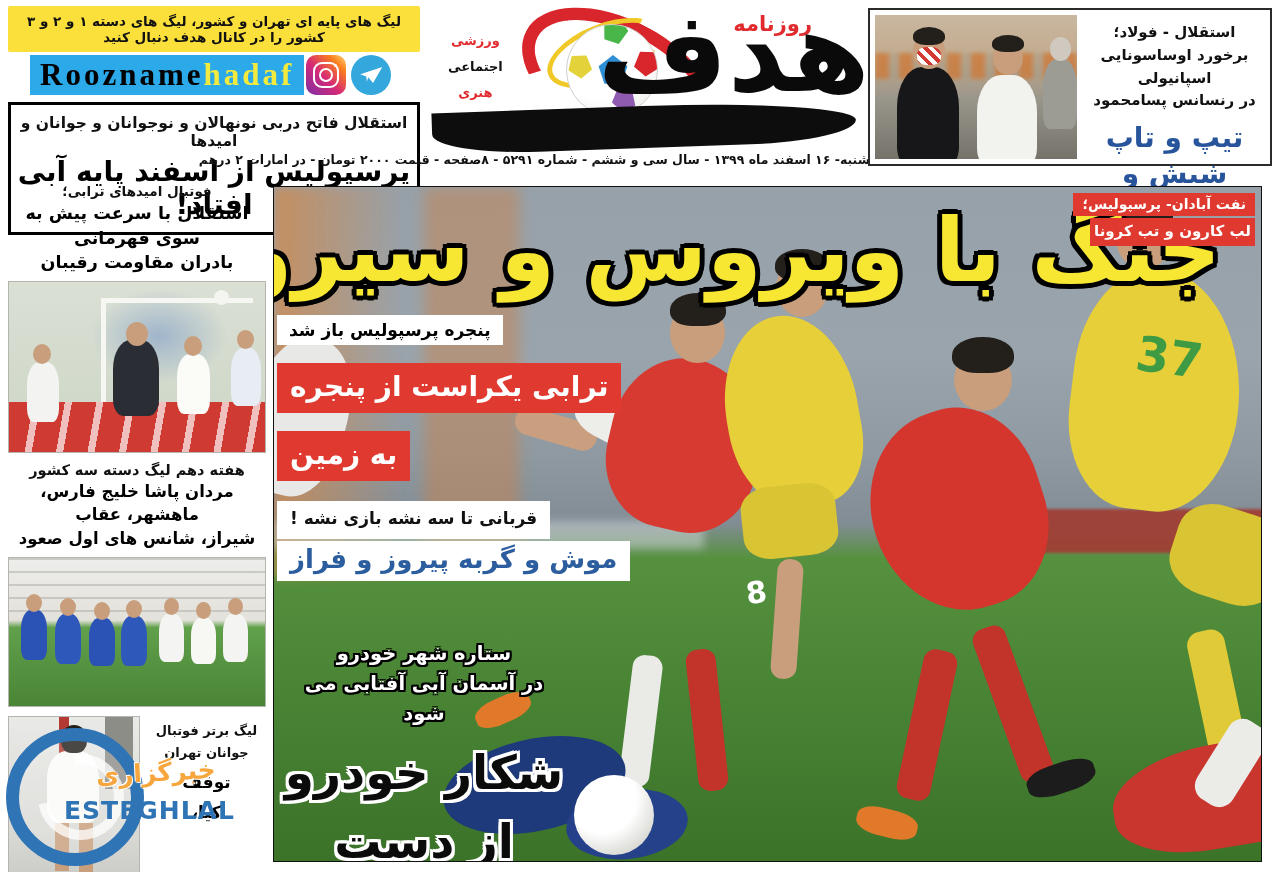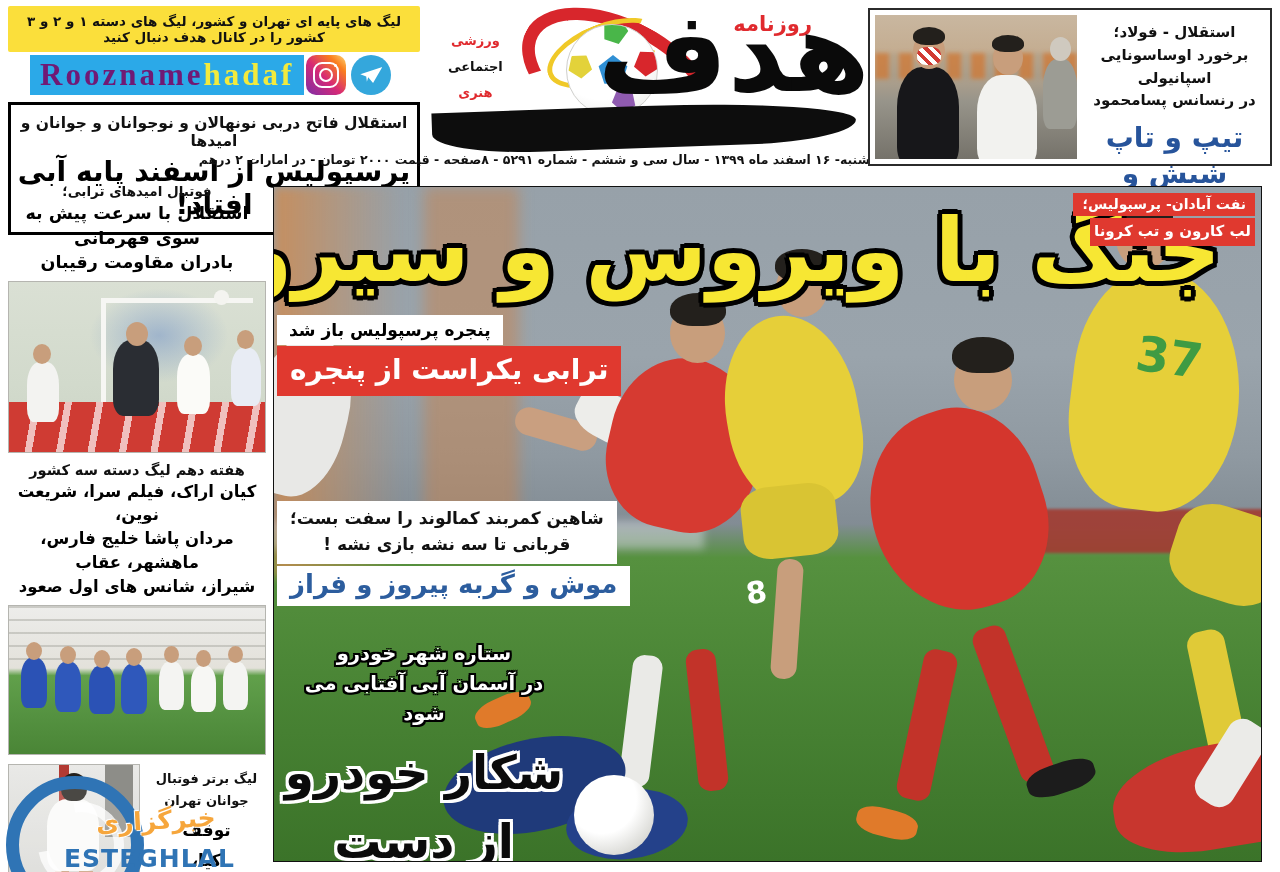--- a/index.html
+++ b/index.html
@@ -9,21 +9,21 @@
   .rtl { direction:rtl; }
 
   
   .tl { position:absolute; left:8px; top:6px; width:412px; }
   .ticker { background:#fbdf3b; color:#111; font-weight:bold; font-size:13.5px;
     text-align:center; padding:7px 4px; border-radius:2px; direction:rtl; }
   .social { display:flex; align-items:center; margin-top:3px; height:40px; padding-left:22px; }
   .social-bar { background:#2ba9e8; height:40px; line-height:40px; padding:0 10px;
     font-family:"Liberation Serif","DejaVu Serif",serif; font-weight:bold; font-size:31px;
     letter-spacing:3px; white-space:nowrap; }
-  .brand-white { color:#701a75; } .brand-yellow { color:#f2ea3e; }
+  .brand-white { color:#000000; } .brand-yellow { color:#f2ea3e; }
   .ig { width:40px; height:40px; border-radius:10px; margin-left:2px; position:relative;
     background:linear-gradient(45deg,#7b2ea8 0%,#d62976 45%,#fa7e1e 78%,#feda75 100%); flex:none; }
   .ig-frame { position:absolute; inset:7px; border:2.5px solid #fff; border-radius:9px; }
   .ig-lens  { position:absolute; inset:13px; border:2.5px solid #fff; border-radius:50%; }
   .ig-dot   { position:absolute; right:9px; top:9px; width:3px; height:3px; background:#fff; border-radius:50%; }
   .tg { width:40px; height:40px; border-radius:50%; background:#34a7dc; margin-left:5px; position:relative; flex:none; }
   .tg-plane { position:absolute; left:9px; top:12px; width:22px; height:16px; background:#fff;
     clip-path:polygon(0 45%, 100% 0, 58% 100%, 36% 64%, 30% 92%, 27% 60%); }
   .blackbox { border:3px solid #000; margin-top:7px; padding:9px 6px 11px; text-align:center; background:#fff; }
   .bb-kicker { font-size:15.5px; font-weight:600; color:#111; direction:rtl; }
@@ -117,21 +117,21 @@
   .tag1 { background:#e0392f; color:#fff; font-size:14px; font-weight:700; padding:3px 9px 4px; direction:rtl; }
   .tag2 { background:#e0392f; color:#fff; font-size:15px; font-weight:800; padding:4px 4px 6px; margin-top:2px; direction:rtl; }
 
   .headline-main { position:absolute; top:12px; left:30px; right:40px; text-align:center; direction:rtl; z-index:5;
     color:#f7e733; font-size:88px; font-weight:900; white-space:nowrap; letter-spacing:-1px;
     text-shadow: 5px 0 0 #000,-5px 0 0 #000,0 5px 0 #000,0 -5px 0 #000,4px 4px 0 #000,-4px -4px 0 #000,4px -4px 0 #000,-4px 4px 0 #000; }
 
   .sub1 { position:absolute; left:3px; top:128px; z-index:6; }
   .sub1-label { display:table; background:#fff; color:#000; font-size:17px; font-weight:800; padding:5px 12px; direction:rtl; }
   .sub1-line { display:table; background:#e0392f; color:#fff; font-size:28px; font-weight:800;
-    padding:7px 13px 10px; margin-top:1px; direction:rtl; }
+    padding:7px 13px 10px; margin-top:18px; direction:rtl; }
 
   .sub2 { position:absolute; left:3px; top:314px; z-index:6; }
   .sub2-label { display:table; background:#fff; color:#111; font-size:17px; font-weight:800;
     padding:5px 13px 7px; line-height:1.5; direction:rtl; text-align:center; }
   .sub2-head { display:table; background:#fff; color:#2c5d9e; font-size:26px; font-weight:800;
     padding:3px 13px 7px; margin-top:2px; direction:rtl; }
 
   .sub3 { position:absolute; left:10px; top:452px; width:280px; z-index:6; text-align:center; direction:rtl; }
   .sub3-kicker { color:#fff; font-size:19.5px; font-weight:800; line-height:1.55;
     text-shadow:2px 0 0 #000,-2px 0 0 #000,0 2px 0 #000,0 -2px 0 #000,2px 2px 0 #000,-2px -2px 0 #000,2px -2px 0 #000,-2px 2px 0 #000; }
@@ -232,21 +232,20 @@
         <div class="head" style="left:175px; top:54px; width:18px; height:20px;"></div>
         <div class="torso" style="left:222px; top:66px; width:30px; height:58px; background:#e8ecf4;"></div>
         <div class="head" style="left:228px; top:48px; width:17px; height:19px;"></div>
         <div class="shape" style="left:205px; top:8px; width:15px; height:15px; border-radius:50%; background:#f4f4f0;"></div>
       </div>
     </div>
 
     <div style="margin-top:9px;">
       <div class="k-small rtl" style="font-size:14.5px; font-weight:800;">هفته دهم لیگ دسته سه کشور</div>
       <div class="h-bold2 rtl">
-        <div>کیان اراک، فیلم سرا، شریعت نوین،</div>
         <div>مردان پاشا خلیج فارس، ماهشهر، عقاب</div>
         <div>شیراز، شانس های اول صعود</div>
       </div>
       <div class="photo p2">
         <div class="truss"></div>
         <div class="torso" style="left:12px;  top:52px; width:26px; height:50px; background:#2b52b5;"></div>
         <div class="head" style="left:17px; top:36px; width:16px; height:18px;"></div>
         <div class="torso" style="left:46px;  top:56px; width:26px; height:50px; background:#2f58bb;"></div>
         <div class="head" style="left:51px; top:40px; width:16px; height:18px;"></div>
         <div class="torso" style="left:80px;  top:60px; width:26px; height:48px; background:#2b52b5;"></div>
@@ -339,25 +338,25 @@
     <div class="tagwrap">
       <div class="tag1">نفت آبادان- پرسپولیس؛</div>
       <div class="tag2">لب کارون و تب کرونا</div>
     </div>
 
     <div class="headline-main">جنگ با ویروس و سیروس</div>
 
     <div class="sub1">
       <div class="sub1-label">پنجره پرسپولیس باز شد</div>
       <div class="sub1-line">ترابی یکراست از پنجره</div>
+      <div class="sub1-line">به زمین</div>
     </div>
 
     <div class="sub2">
       <div class="sub2-label">
-        <div>شاهین کمربند کمالوند را سفت بست؛</div>
         <div>قربانی تا سه نشه بازی نشه !</div>
       </div>
       <div class="sub2-head">موش و گربه پیروز و فراز</div>
     </div>
 
     <div class="sub3">
       <div class="sub3-kicker">
         <div>ستاره شهر خودرو</div>
         <div>در آسمان آبی آفتابی می شود</div>
       </div>

